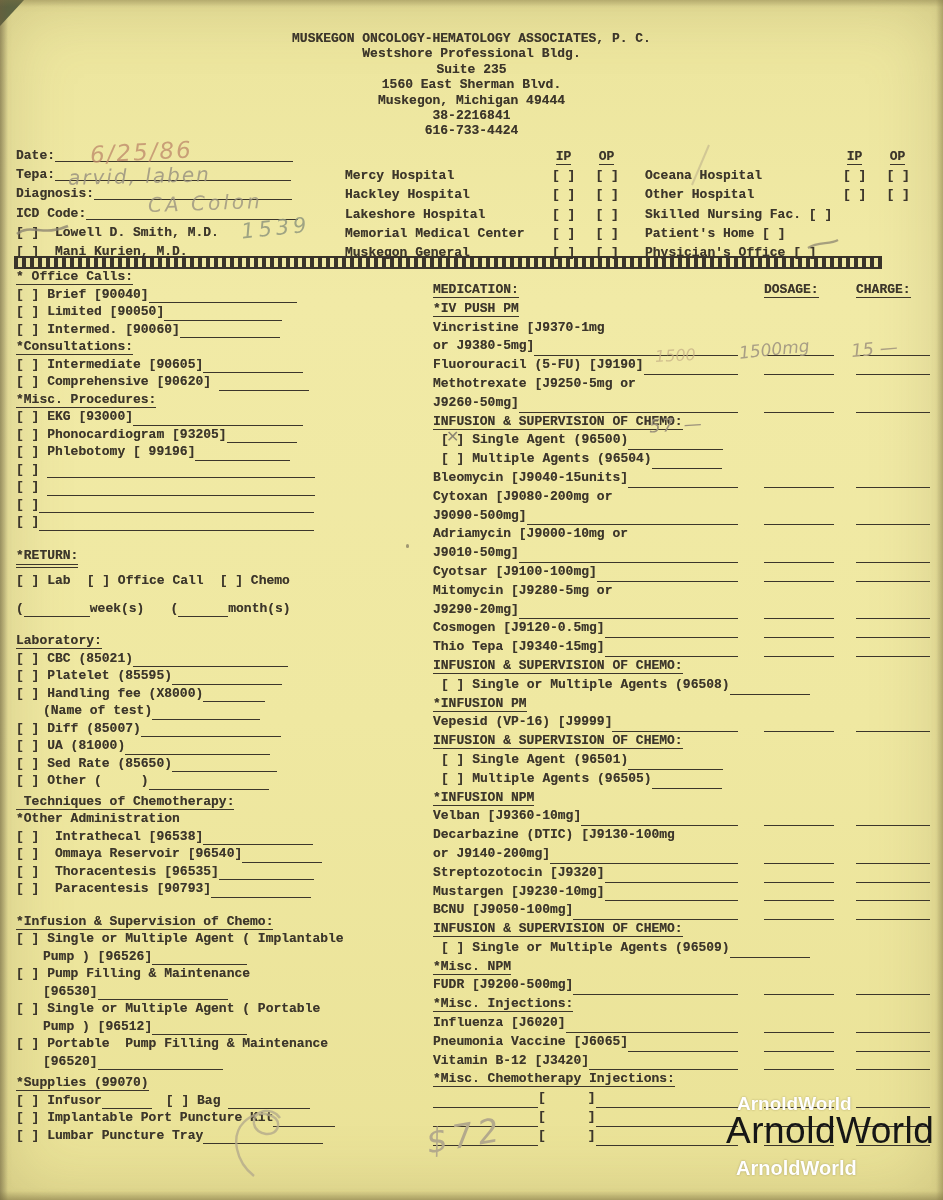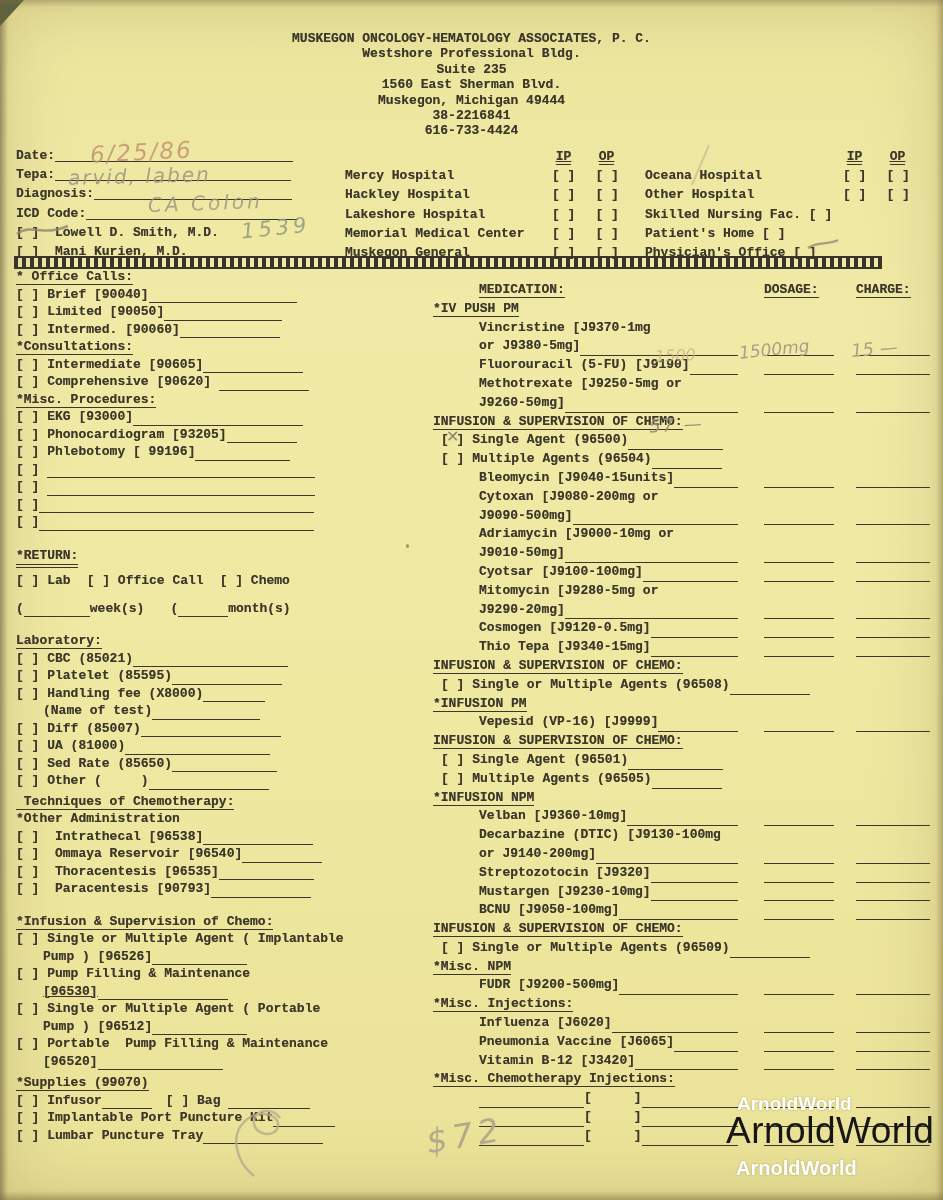--- a/index.html
+++ b/index.html
@@ -14,41 +14,41 @@
   .edge-r{position:absolute;right:0;top:0;bottom:0;width:7px;background:linear-gradient(270deg,rgba(110,98,55,.33),rgba(110,98,55,0));}
   .corner-tl{position:absolute;top:0;left:0;width:0;height:0;border-top:26px solid rgba(72,80,52,.85);border-right:24px solid transparent;}
   .hdr{position:absolute;top:31px;left:0;right:0;text-align:center;line-height:15.4px;white-space:pre;}
   #ptFields{position:absolute;left:16px;top:146px;}
   .prow{line-height:19.2px;white-space:pre;}
   #hosp1{position:absolute;left:345px;top:147px;}
   #hosp2{position:absolute;left:645px;top:147px;}
   .hrow{display:flex;line-height:19.2px;white-space:pre;}
   .hlab{display:inline-block;}
   .iprow{line-height:19.2px;}
-  .iprow .iphd{display:inline-block;width:23px;text-align:center;margin-right:20px;text-decoration:underline;}
+  .iprow .iphd{display:inline-block;width:23px;text-align:center;margin-right:20px;}
   .box{white-space:pre;position:relative;}
   .hrow .box + .box{margin-left:20px;}
   .bx{position:absolute;left:5px;top:-3px;color:#8d8672;font-weight:400;font-size:16px;
       font-family:"DejaVu Sans",sans-serif;text-shadow:none;}
   .fl{display:inline-block;border-bottom:1.7px solid #3c362b;height:12px;vertical-align:-3px;}
   .sp{display:inline-block;}
   .u{border-bottom:1.7px solid #3c362b;}
   .dbl .u{border-bottom:4px double #3c362b;padding-bottom:1px;}
   .divider{position:absolute;left:14px;top:256px;width:868px;height:9px;
     border-top:2.5px solid #3a342a;border-bottom:2.5px solid #3a342a;
     background:repeating-linear-gradient(90deg,#3a342a 0 4px,rgba(0,0,0,0) 4px 8px);}
   .col{position:absolute;}
   #leftCol{left:16px;top:268px;width:418px;line-height:17.5px;}
   #rightCol{left:433px;top:281px;width:497px;line-height:18.8px;}
   .ttl{white-space:pre;}
   .lrow{display:flex;align-items:flex-end;white-space:pre;}
   .lrow .fl{vertical-align:baseline;}
   .b3 .grp{margin-right:16px;}
   .rc-row{display:flex;align-items:flex-end;}
-  .c1{flex:1;min-width:0;margin-left:46px;}
+  .c1{flex:1;min-width:0;}
   .pl,.ln{white-space:pre;}
   .ln{display:flex;align-items:flex-end;}
   .flx{flex:1;border-bottom:1.7px solid #3c362b;height:13px;}
   .cd{width:70px;margin-left:26px;border-bottom:1.7px solid #3c362b;height:13px;}
   .cc{width:74px;margin-left:22px;border-bottom:1.7px solid #3c362b;height:13px;}
   .mhdr .cd,.mhdr .cc{border-bottom:none;height:auto;white-space:pre;}
   .rchk{padding-left:8px;}
   .hw{position:absolute;font-family:"DejaVu Sans",sans-serif;font-style:italic;font-weight:400;
       white-space:pre;text-shadow:none;}
   #hwDate{left:90px;top:139px;font-size:23px;color:#c08e6d;opacity:.8;transform:rotate(-3deg);letter-spacing:2px;}
@@ -149,21 +149,21 @@
         <div class="lrow"><span class="box">[ ]</span><span>  Paracentesis [90793]</span><span class="fl" style="width: 100px;"></span></div>
       </div>
       <div class="sec" style="margin-top: 15px;">
         <div class="ttl"><span class="u">*Infusion &amp; Supervision of Chemo:</span></div>
         <div>
           <div class="lrow"><span class="box">[ ]</span><span> Single or Multiple Agent ( Implantable</span></div>
           <div class="lrow" style="padding-left: 27px;"><span>Pump ) [96526]</span><span class="fl" style="width: 95px;"></span></div>
         </div>
         <div>
           <div class="lrow"><span class="box">[ ]</span><span> Pump Filling &amp; Maintenance</span></div>
-          <div class="lrow" style="padding-left: 27px; text-decoration: underline;"><span>[96530]</span><span class="fl" style="width: 130px;"></span></div>
+          <div class="lrow" style="padding-left: 27px;"><span>[96530]</span><span class="fl" style="width: 130px;"></span></div>
         </div>
         <div>
           <div class="lrow"><span class="box">[ ]</span><span> Single or Multiple Agent ( Portable</span></div>
           <div class="lrow" style="padding-left: 27px;"><span>Pump ) [96512]</span><span class="fl" style="width: 95px;"></span></div>
         </div>
         <div>
           <div class="lrow"><span class="box">[ ]</span><span> Portable  Pump Filling &amp; Maintenance</span></div>
           <div class="lrow" style="padding-left: 27px;"><span>[96520]</span><span class="fl" style="width: 125px;"></span></div>
         </div>
       </div>

